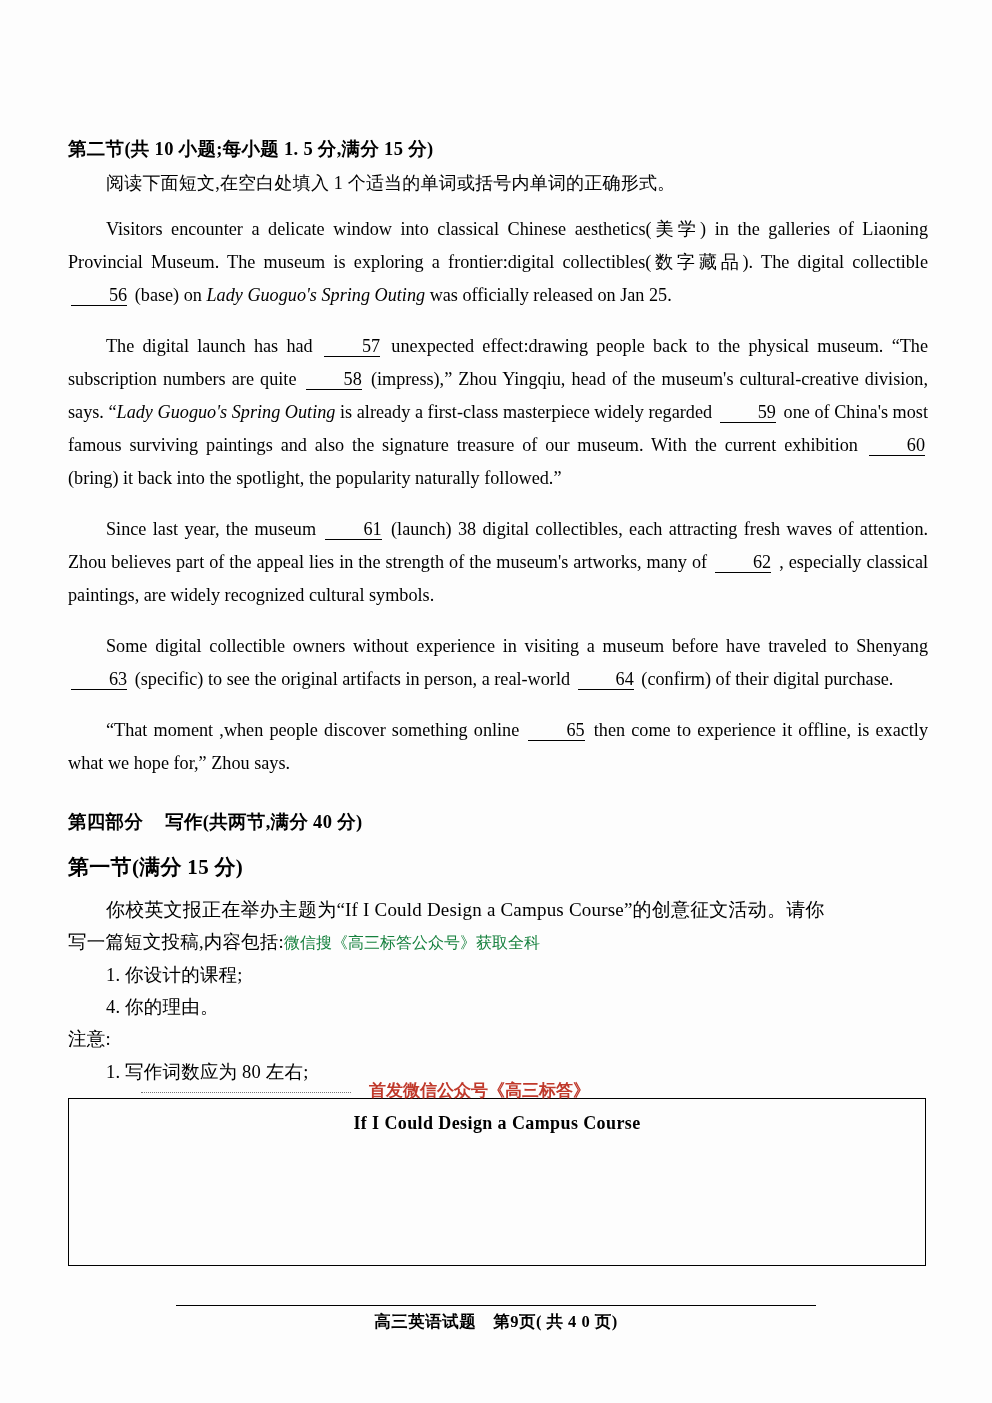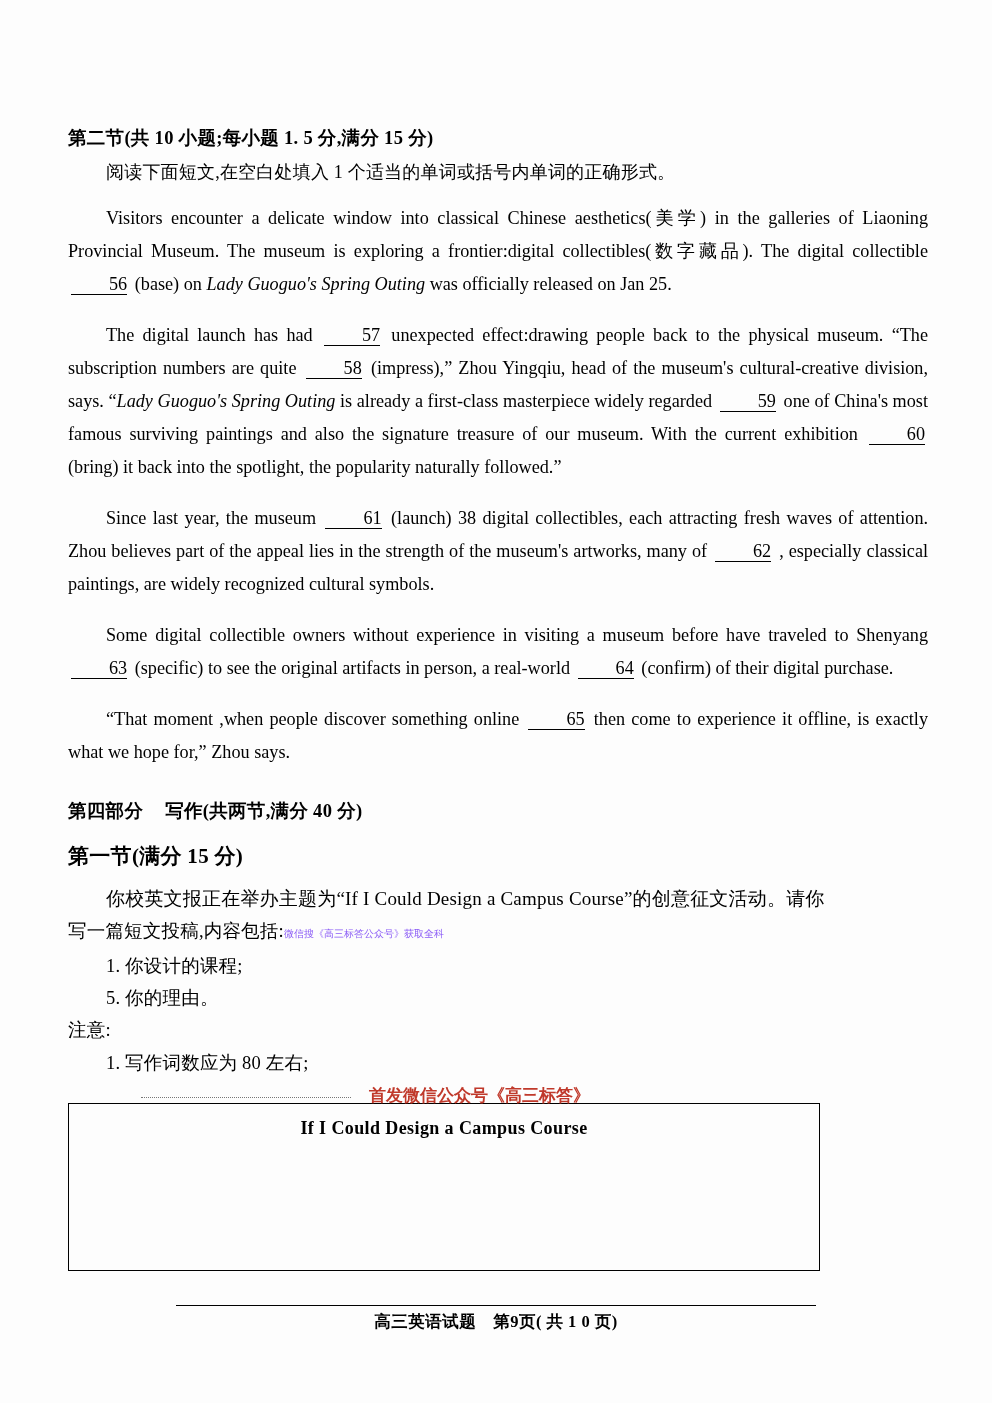--- a/index.html
+++ b/index.html
@@ -18,21 +18,21 @@
   .page {
     position: absolute;
     left: 0; top: 0;
     width: 992px;
     height: 1403px;
     background: #fdfdfd;
   }
   .content {
     position: absolute;
     left: 68px;
-    top: 125px;
+    top: 136px;
     width: 860px;
   }
   .sec-head {
     font-family: "Liberation Serif", serif;
     font-weight: bold;
     font-size: 18.5px;
     letter-spacing: 0.3px;
     margin-bottom: 10px;
   }
   .instr {
@@ -83,28 +83,28 @@
     line-height: 33px;
     letter-spacing: 0.2px;
   }
   .cn-item {
     font-size: 18.5px;
     line-height: 32px;
     text-indent: 38px;
     letter-spacing: 0.2px;
   }
   .watermark-inline {
-    font-size: 10px;
-    color: #8b5cf6;
+    font-size: 16px;
+    color: #15803d;
     letter-spacing: 0;
   }
   .answerbox {
     position: relative;
-    margin-top: 24px;
-    width: 752px;
+    margin-top: 10px;
+    width: 858px;
     height: 168px;
     border: 1.4px solid #000;
     box-sizing: border-box;
   }
   .box-title {
     text-align: center;
     font-weight: bold;
     font-size: 18px;
     padding-top: 14px;
     letter-spacing: 0.4px;
@@ -200,30 +200,30 @@
 
     <div class="sub-head">第一节(满分 15 分)</div>
 
     <div class="cn-para">你校英文报正在举办主题为“If I Could Design a Campus Course”的创意征文活动。请你</div>
 
     <div class="cn-line">
       <span>写一篇短文投稿,内容包括:</span><span class="watermark-inline">微信搜《高三标答公众号》获取全科</span>
     </div>
 
     <div class="cn-item">1. 你设计的课程;</div>
-    <div class="cn-item">5. 你的理由。</div>
+    <div class="cn-item">4. 你的理由。</div>
     <div class="cn-line">注意:</div>
     <div class="cn-item">1. 写作词数应为 80 左右;</div>
 
     <div class="answerbox">
       <div class="dotline"></div>
       <div class="red-watermark">首发微信公众号《高三标答》</div>
       <div class="box-title">If I Could Design a Campus Course</div>
     </div>
 
   </div>
 
   <div class="footer">
     <div class="rule"></div>
-    <span>高三英语试题　第9页( 共 1 0 页)</span>
+    <span>高三英语试题　第9页( 共 4 0 页)</span>
   </div>
 
 </div>
 
 </body></html>

